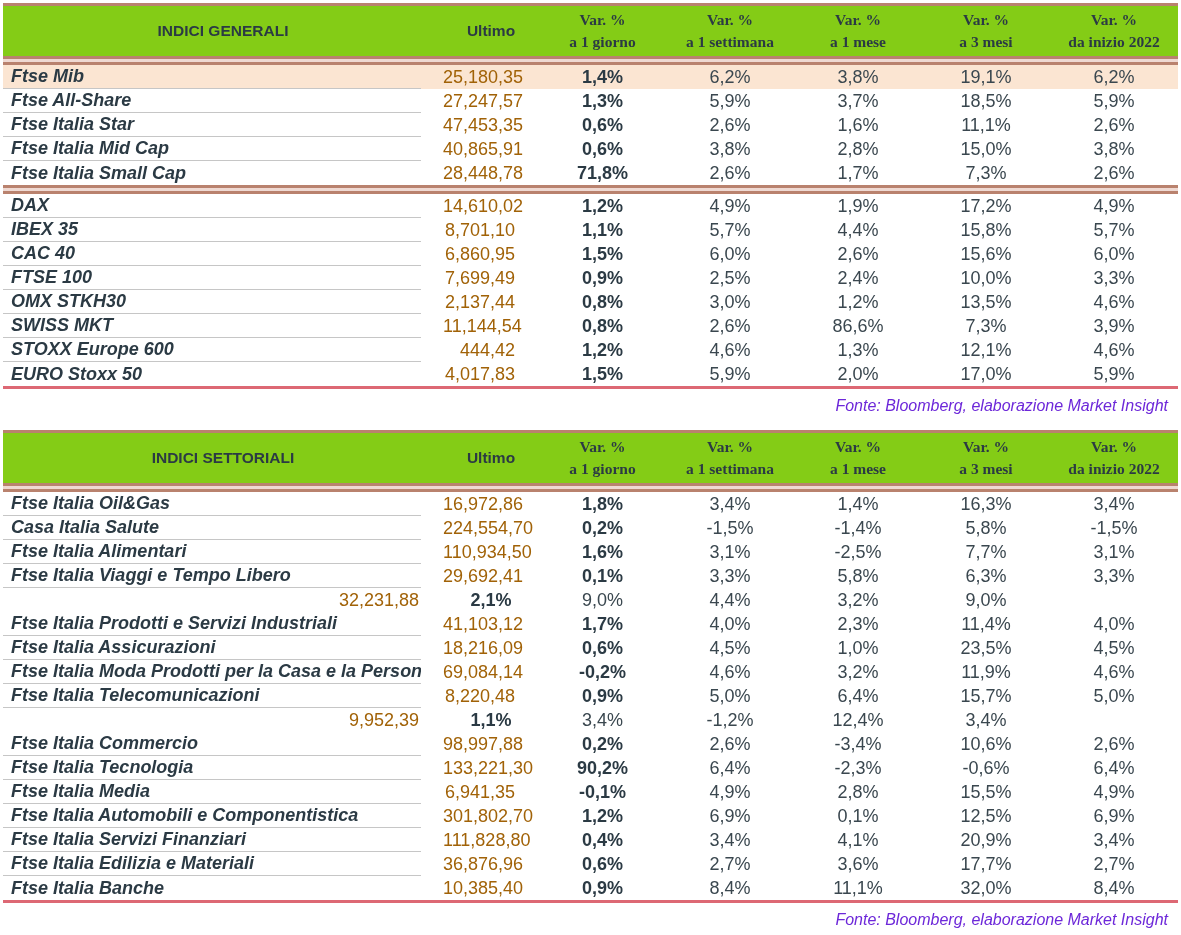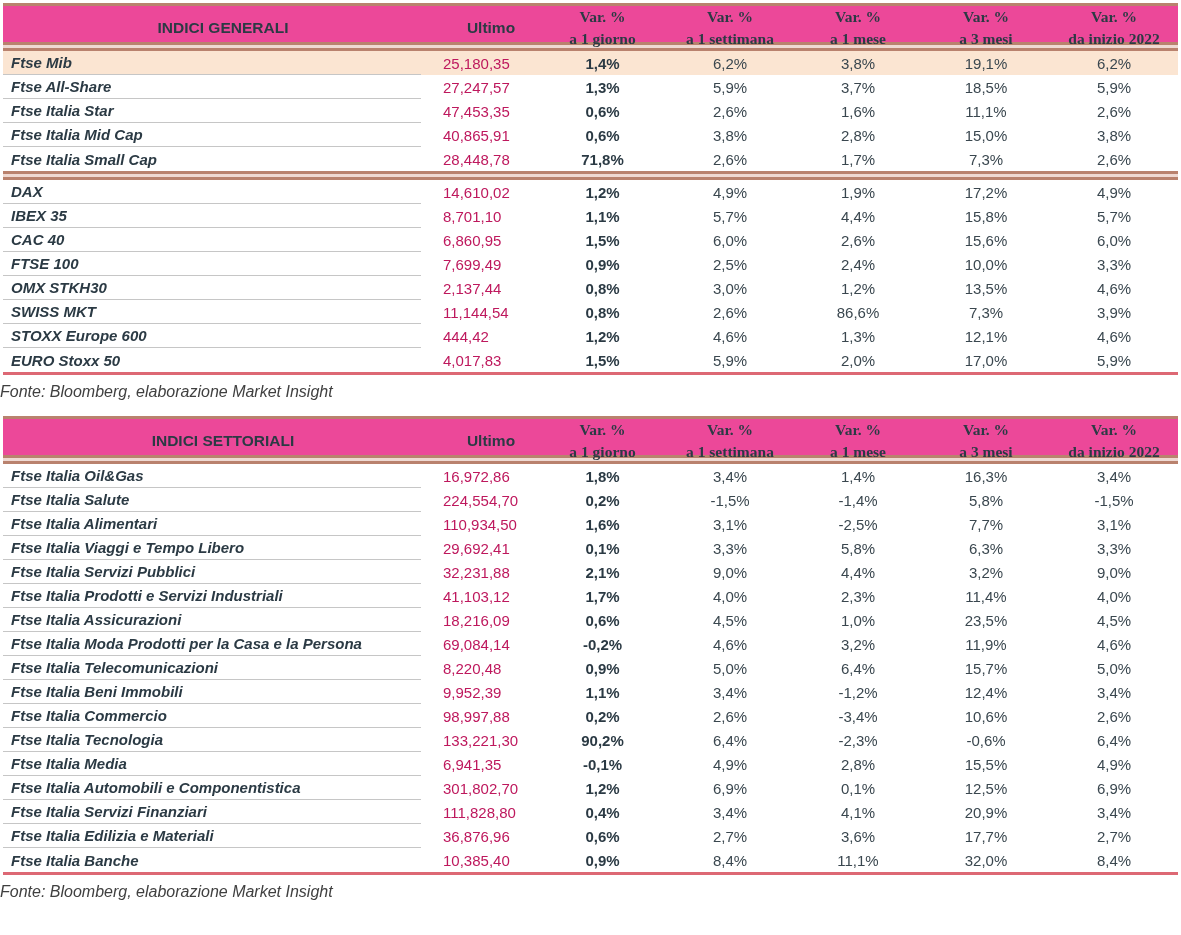--- a/index.html
+++ b/index.html
@@ -13,55 +13,55 @@
   .mi-table{width:1175px;margin-left:3px;}
   .top-rule{height:3px;background:#B9826E;}
   .bottom-rule{height:3px;background:#DD6874;}
   .dbl-rule{
     height:9px;
     background:linear-gradient(to bottom,#B9826E 0px,#B9826E 3px,#EFD9D2 3px,#EFD9D2 6px,#B9826E 6px,#B9826E 9px);
   }
   .thead{
     display:grid;
     grid-template-columns:440px 96px 127px 128px 128px 128px 128px;
-    background:#ec4899;
-    height:36px;
+    background:#84cc16;
+    height:50px;
   }
   .th{
     display:flex;flex-direction:column;align-items:center;justify-content:center;
     font-weight:bold;font-size:15.5px;color:#2B3A44;line-height:22px;
   }
   .th.var span{display:block;text-align:left;font-family:Liberation Serif, serif;}
   .tbody{width:100%;}
   .row{
     display:grid;
     grid-template-columns:440px 96px 127px 128px 128px 128px 128px;
     height:24px;
     align-items:center;
-    font-size:15px;
+    font-size:18px;
   }
   .row.hl{background:#FBE5D2;}
   .cell{white-space:nowrap;overflow:hidden;}
   .cell.name{
     font-weight:bold;font-style:italic;color:#2B3A44;
     padding-left:8px;
     align-self:stretch;display:flex;align-items:center;
     border-bottom:1px solid #C6C6C6;
     margin-right:22px;
   }
   .row.last .cell.name{border-bottom:none;}
-  .cell.num{padding-right:24px;color:#be185d;}
+  .cell.num{text-align:right;padding-right:24px;color:#a16207;}
   .cell.pct{text-align:center;color:#3A474F;}
   .cell.b{font-weight:bold;color:#2B3A44;}
   .fonte{
     width:1168px;
-    text-align:left;
+    text-align:right;
     font-style:italic;
     font-size:16px;
-    color:#404040;
+    color:#6d28d9;
     margin-top:6px;
     margin-bottom:9px;
     line-height:22px;
   }
   .gap{height:4px;}
 </style>
 </head>
 <body>
 
 <div class="page">
@@ -250,21 +250,21 @@
         <div class="row">
           <div class="cell name">Ftse Italia Oil&amp;Gas</div>
           <div class="cell num">16,972,86</div>
           <div class="cell pct b">1,8%</div>
           <div class="cell pct">3,4%</div>
           <div class="cell pct">1,4%</div>
           <div class="cell pct">16,3%</div>
           <div class="cell pct">3,4%</div>
         </div>
         <div class="row">
-          <div class="cell name">Ftse Italia Salute</div>
+          <div class="cell name">Casa Italia Salute</div>
           <div class="cell num">224,554,70</div>
           <div class="cell pct b">0,2%</div>
           <div class="cell pct">-1,5%</div>
           <div class="cell pct">-1,4%</div>
           <div class="cell pct">5,8%</div>
           <div class="cell pct">-1,5%</div>
         </div>
         <div class="row">
           <div class="cell name">Ftse Italia Alimentari</div>
           <div class="cell num">110,934,50</div>
@@ -277,21 +277,20 @@
         <div class="row">
           <div class="cell name">Ftse Italia Viaggi e Tempo Libero</div>
           <div class="cell num">29,692,41</div>
           <div class="cell pct b">0,1%</div>
           <div class="cell pct">3,3%</div>
           <div class="cell pct">5,8%</div>
           <div class="cell pct">6,3%</div>
           <div class="cell pct">3,3%</div>
         </div>
         <div class="row">
-          <div class="cell name">Ftse Italia Servizi Pubblici</div>
           <div class="cell num">32,231,88</div>
           <div class="cell pct b">2,1%</div>
           <div class="cell pct">9,0%</div>
           <div class="cell pct">4,4%</div>
           <div class="cell pct">3,2%</div>
           <div class="cell pct">9,0%</div>
         </div>
         <div class="row">
           <div class="cell name">Ftse Italia Prodotti e Servizi Industriali</div>
           <div class="cell num">41,103,12</div>
@@ -322,21 +321,20 @@
         <div class="row">
           <div class="cell name">Ftse Italia Telecomunicazioni</div>
           <div class="cell num">8,220,48</div>
           <div class="cell pct b">0,9%</div>
           <div class="cell pct">5,0%</div>
           <div class="cell pct">6,4%</div>
           <div class="cell pct">15,7%</div>
           <div class="cell pct">5,0%</div>
         </div>
         <div class="row">
-          <div class="cell name">Ftse Italia Beni Immobili</div>
           <div class="cell num">9,952,39</div>
           <div class="cell pct b">1,1%</div>
           <div class="cell pct">3,4%</div>
           <div class="cell pct">-1,2%</div>
           <div class="cell pct">12,4%</div>
           <div class="cell pct">3,4%</div>
         </div>
         <div class="row">
           <div class="cell name">Ftse Italia Commercio</div>
           <div class="cell num">98,997,88</div>

